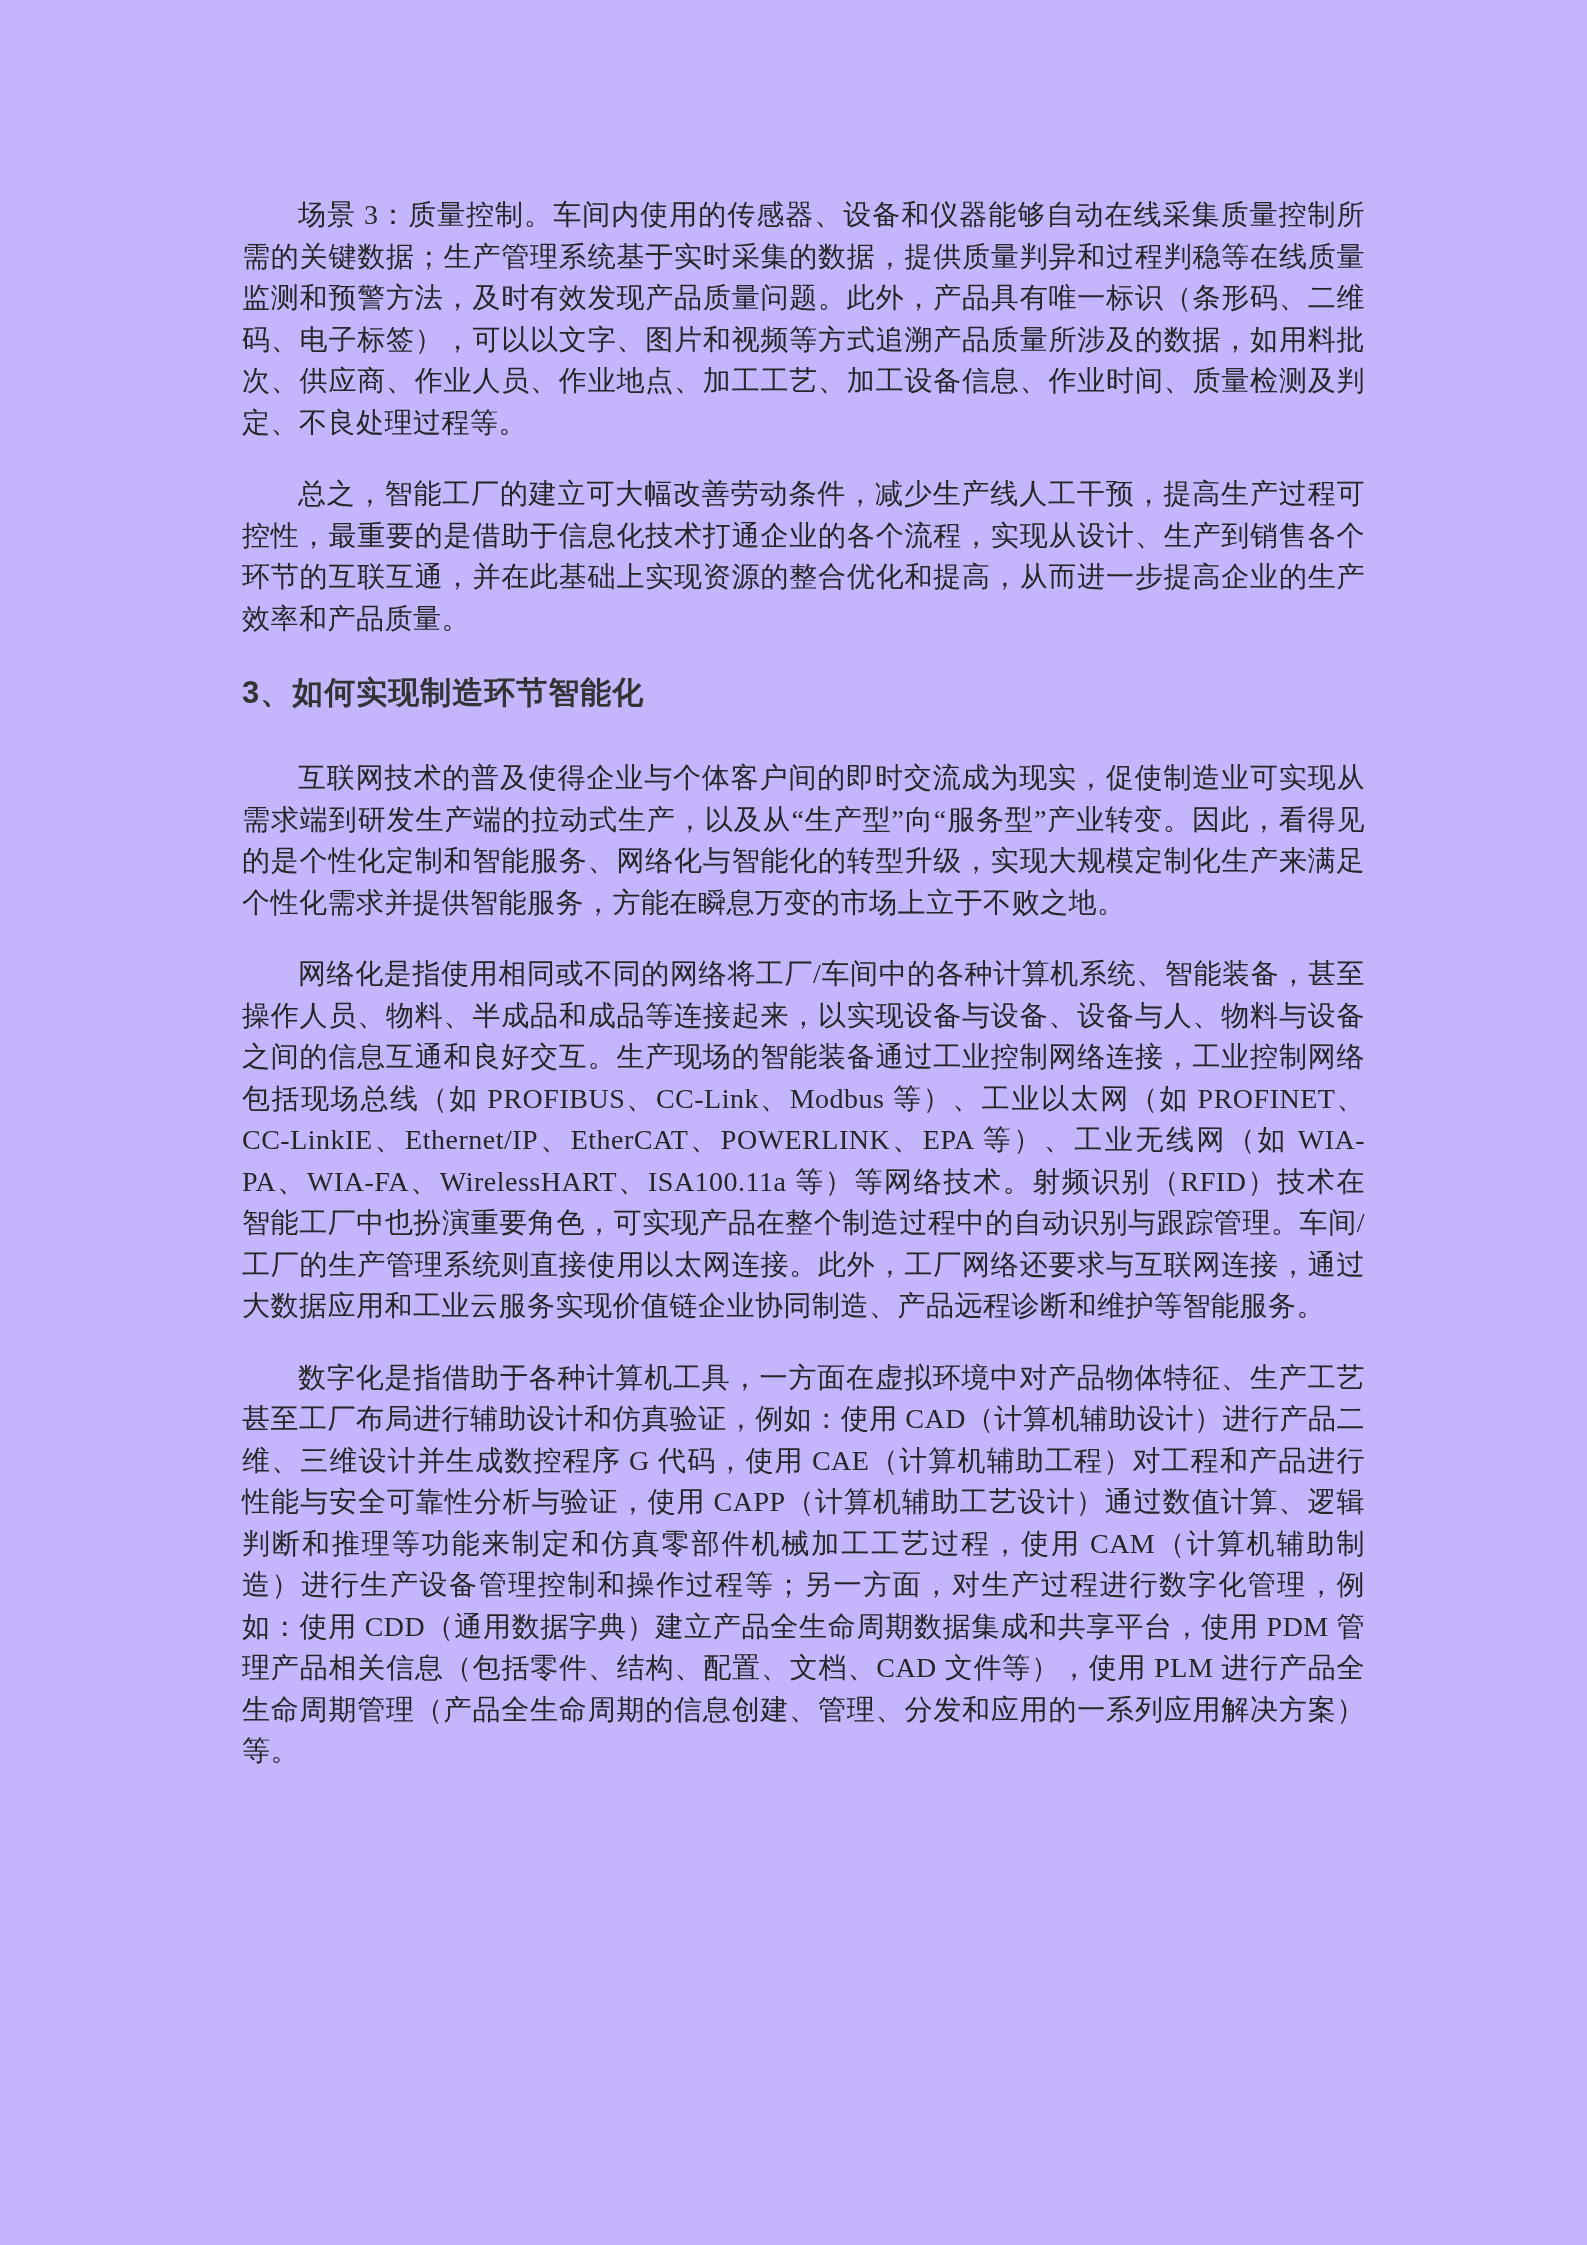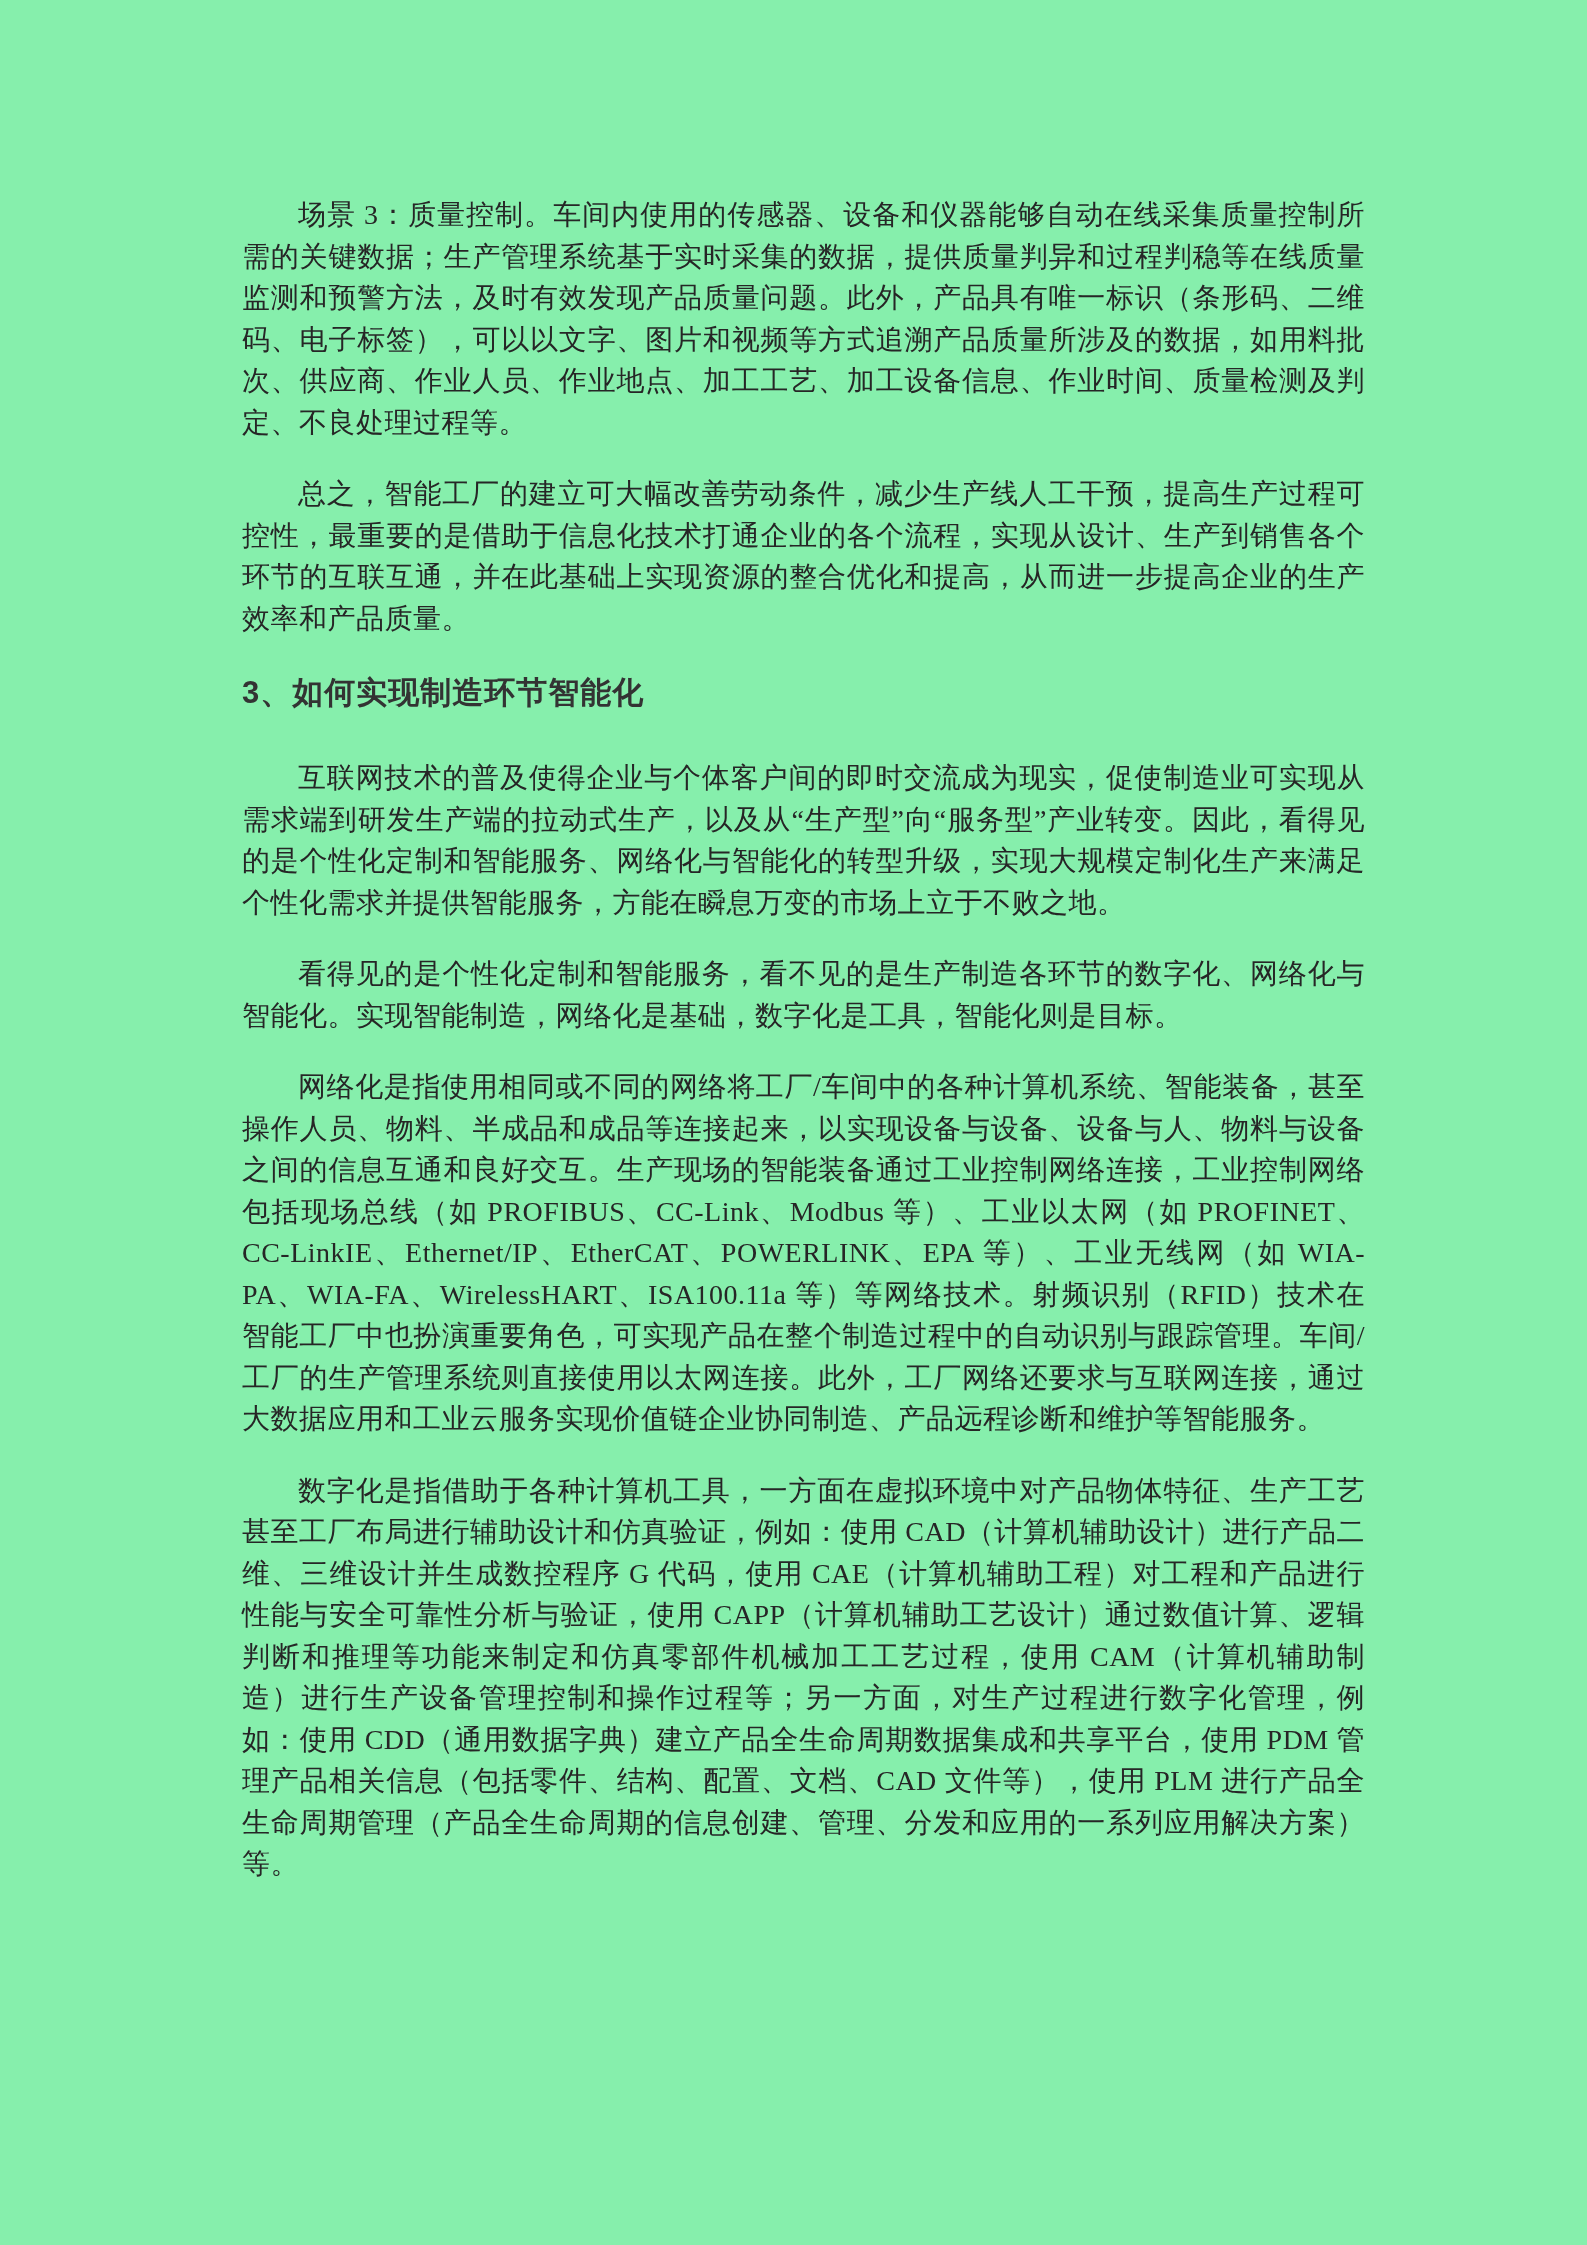--- a/index.html
+++ b/index.html
@@ -4,21 +4,21 @@
 <style>
   html, body {
     margin: 0;
     padding: 0;
     background: #ffffff;
   }
   .page {
     position: relative;
     width: 1587px;
     height: 2245px;
-    background: #86efac;
+    background: #c4b5fd;
     overflow: hidden;
   }
   .content {
     position: absolute;
     left: 242px;
     top: 194px;
     width: 1123px;
     color: #262626;
   }
   .content p {
@@ -44,17 +44,16 @@
 </style>
 </head>
 <body>
 
 <div class="page">
   <div class="content">
     <p>场景 3：质量控制。车间内使用的传感器、设备和仪器能够自动在线采集质量控制所需的关键数据；生产管理系统基于实时采集的数据，提供质量判异和过程判稳等在线质量监测和预警方法，及时有效发现产品质量问题。此外，产品具有唯一标识（条形码、二维码、电子标签），可以以文字、图片和视频等方式追溯产品质量所涉及的数据，如用料批次、供应商、作业人员、作业地点、加工工艺、加工设备信息、作业时间、质量检测及判定、不良处理过程等。</p>
     <p>总之，智能工厂的建立可大幅改善劳动条件，减少生产线人工干预，提高生产过程可控性，最重要的是借助于信息化技术打通企业的各个流程，实现从设计、生产到销售各个环节的互联互通，并在此基础上实现资源的整合优化和提高，从而进一步提高企业的生产效率和产品质量。</p>
     <h2>3、如何实现制造环节智能化</h2>
     <p>互联网技术的普及使得企业与个体客户间的即时交流成为现实，促使制造业可实现从需求端到研发生产端的拉动式生产，以及从“生产型”向“服务型”产业转变。因此，看得见的是个性化定制和智能服务、网络化与智能化的转型升级，实现大规模定制化生产来满足个性化需求并提供智能服务，方能在瞬息万变的市场上立于不败之地。</p>
-    <p>看得见的是个性化定制和智能服务，看不见的是生产制造各环节的数字化、网络化与智能化。实现智能制造，网络化是基础，数字化是工具，智能化则是目标。</p>
     <p>网络化是指使用相同或不同的网络将工厂/车间中的各种计算机系统、智能装备，甚至操作人员、物料、半成品和成品等连接起来，以实现设备与设备、设备与人、物料与设备之间的信息互通和良好交互。生产现场的智能装备通过工业控制网络连接，工业控制网络包括现场总线（如 PROFIBUS、CC-Link、Modbus 等）、工业以太网（如 PROFINET、CC-LinkIE、Ethernet/IP、EtherCAT、POWERLINK、EPA 等）、工业无线网（如 WIA-PA、WIA-FA、WirelessHART、ISA100.11a 等）等网络技术。射频识别（RFID）技术在智能工厂中也扮演重要角色，可实现产品在整个制造过程中的自动识别与跟踪管理。车间/工厂的生产管理系统则直接使用以太网连接。此外，工厂网络还要求与互联网连接，通过大数据应用和工业云服务实现价值链企业协同制造、产品远程诊断和维护等智能服务。</p>
     <p>数字化是指借助于各种计算机工具，一方面在虚拟环境中对产品物体特征、生产工艺甚至工厂布局进行辅助设计和仿真验证，例如：使用 CAD（计算机辅助设计）进行产品二维、三维设计并生成数控程序 G 代码，使用 CAE（计算机辅助工程）对工程和产品进行性能与安全可靠性分析与验证，使用 CAPP（计算机辅助工艺设计）通过数值计算、逻辑判断和推理等功能来制定和仿真零部件机械加工工艺过程，使用 CAM（计算机辅助制造）进行生产设备管理控制和操作过程等；另一方面，对生产过程进行数字化管理，例如：使用 CDD（通用数据字典）建立产品全生命周期数据集成和共享平台，使用 PDM 管理产品相关信息（包括零件、结构、配置、文档、CAD 文件等），使用 PLM 进行产品全生命周期管理（产品全生命周期的信息创建、管理、分发和应用的一系列应用解决方案）等。</p>
   </div>
 </div>
 
 </body></html>

